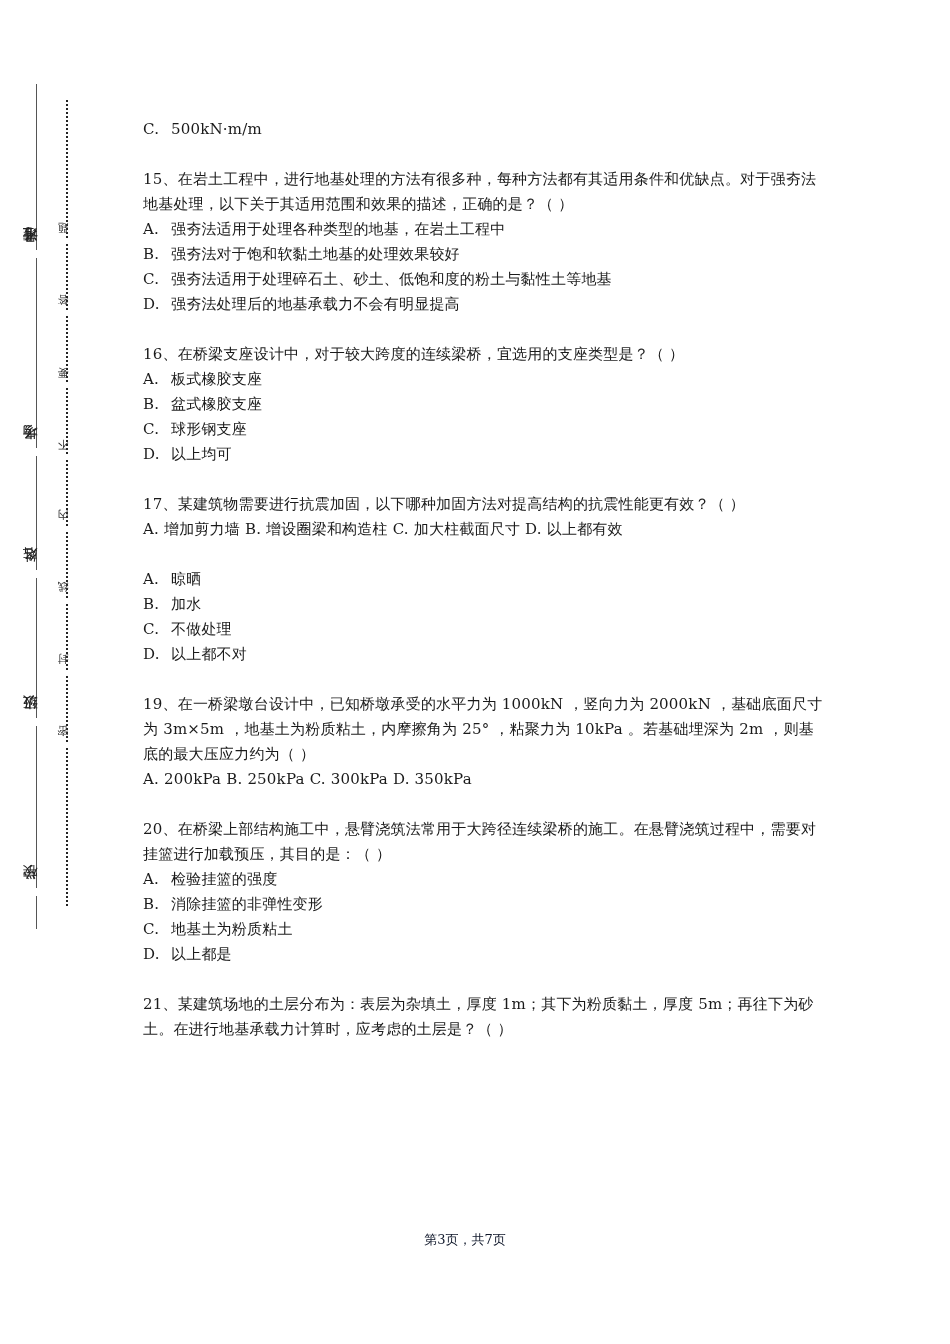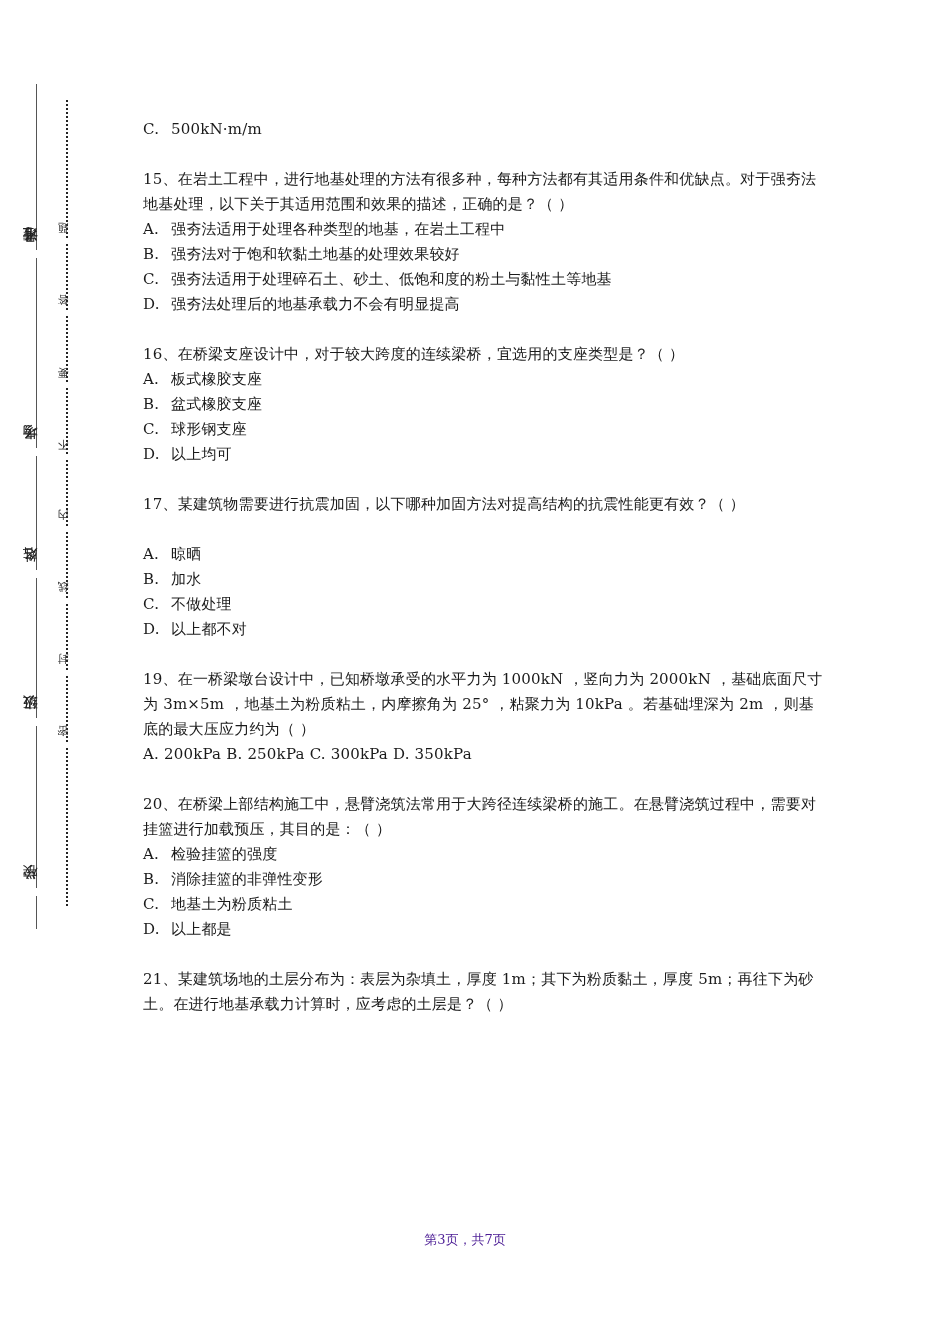--- a/index.html
+++ b/index.html
@@ -85,21 +85,21 @@
   .inline-options { white-space: nowrap; }
   .carry { margin-bottom: 25px; }
 
   .footer {
     position: absolute;
     top: 1231px;
     left: 0;
     width: 930px;
     text-align: center;
     font-size: 13px;
-    color: #4c1d95;
+    color: #0f172a;
   }
 </style>
 </head>
 <body>
 
 <div class="binding">
   <div class="solid-line"></div>
   <div class="dotted-line"></div>
 
   <div class="field-label" style="top:250px">准考证号</div>
@@ -136,20 +136,21 @@
   <div class="question">
     <div class="q-stem">16、在桥梁支座设计中，对于较大跨度的连续梁桥，宜选用的支座类型是？（ ）</div>
     <span class="option"><span class="opt-letter">A.</span><span>板式橡胶支座</span></span>
     <span class="option"><span class="opt-letter">B.</span><span>盆式橡胶支座</span></span>
     <span class="option"><span class="opt-letter">C.</span><span>球形钢支座</span></span>
     <span class="option"><span class="opt-letter">D.</span><span>以上均可</span></span>
   </div>
 
   <div class="question">
     <div class="q-stem">17、某建筑物需要进行抗震加固，以下哪种加固方法对提高结构的抗震性能更有效？（ ）</div>
+    <div class="inline-options">A. 增加剪力墙 B. 增设圈梁和构造柱 C. 加大柱截面尺寸 D. 以上都有效</div>
   </div>
 
   <div class="question">
     <span class="option"><span class="opt-letter">A.</span><span>晾晒</span></span>
     <span class="option"><span class="opt-letter">B.</span><span>加水</span></span>
     <span class="option"><span class="opt-letter">C.</span><span>不做处理</span></span>
     <span class="option"><span class="opt-letter">D.</span><span>以上都不对</span></span>
   </div>
 
   <div class="question">

